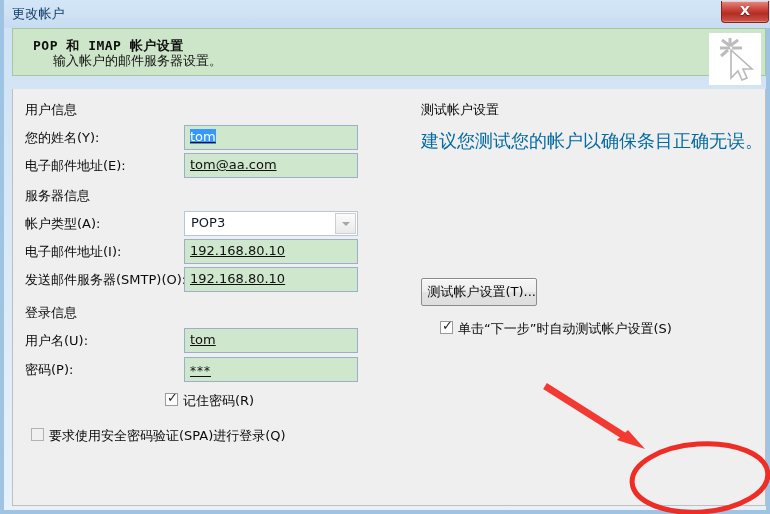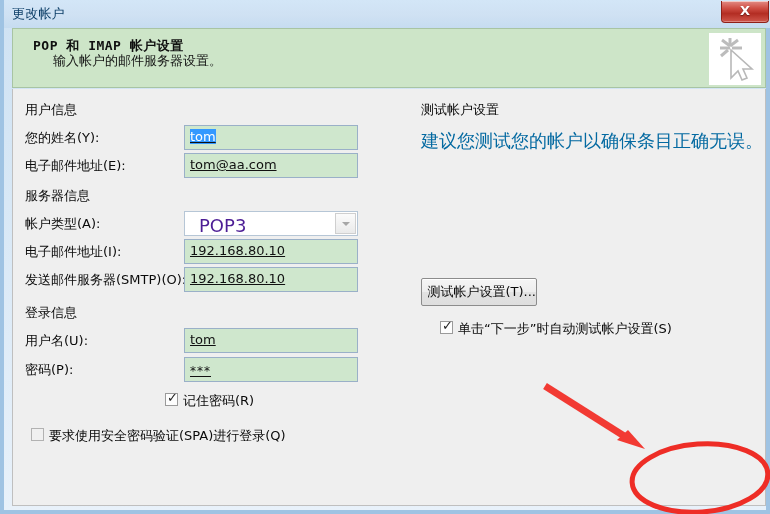--- a/index.html
+++ b/index.html
@@ -67,21 +67,21 @@
     font-family: "DejaVu Sans", "Liberation Sans", sans-serif;
     text-shadow: 0 1px 1px rgba(0,0,0,0.45);
   }
 
   
   #banner {
     position: absolute;
     left: 8px;
     top: 28px;
     width: 754px;
-    height: 60px;
+    height: 48px;
     box-sizing: border-box;
     background: #cde5c8;
     border: 1px solid #a8c4a3;
   }
   #banner-title {
     position: absolute;
     left: 20px;
     top: 8px;
     font-family: "DejaVu Sans Mono", "Liberation Mono", monospace;
     font-size: 13px;
@@ -173,24 +173,23 @@
     height: 25px;
     width: 174px;
     background: #ffffff;
     border: 1px solid #b6c6d6;
     cursor: default;
   }
   .combo .ctext {
     position: absolute;
     left: 6px;
     top: 3px;
-    font-size: 18px;
-    color: #4c1d95;
-    white-space: nowrap;
-    margin-left: 8px;
+    font-size: 13px;
+    color: #0f172a;
+    white-space: nowrap;
   }
   .combo .cbtn {
     position: absolute;
     right: 1px;
     top: 1px;
     width: 21px;
     height: 21px;
     box-sizing: border-box;
     background: linear-gradient(to bottom, #fbfbfb 0%, #eaeaea 100%);
     border: 1px solid #cfcfcf;

